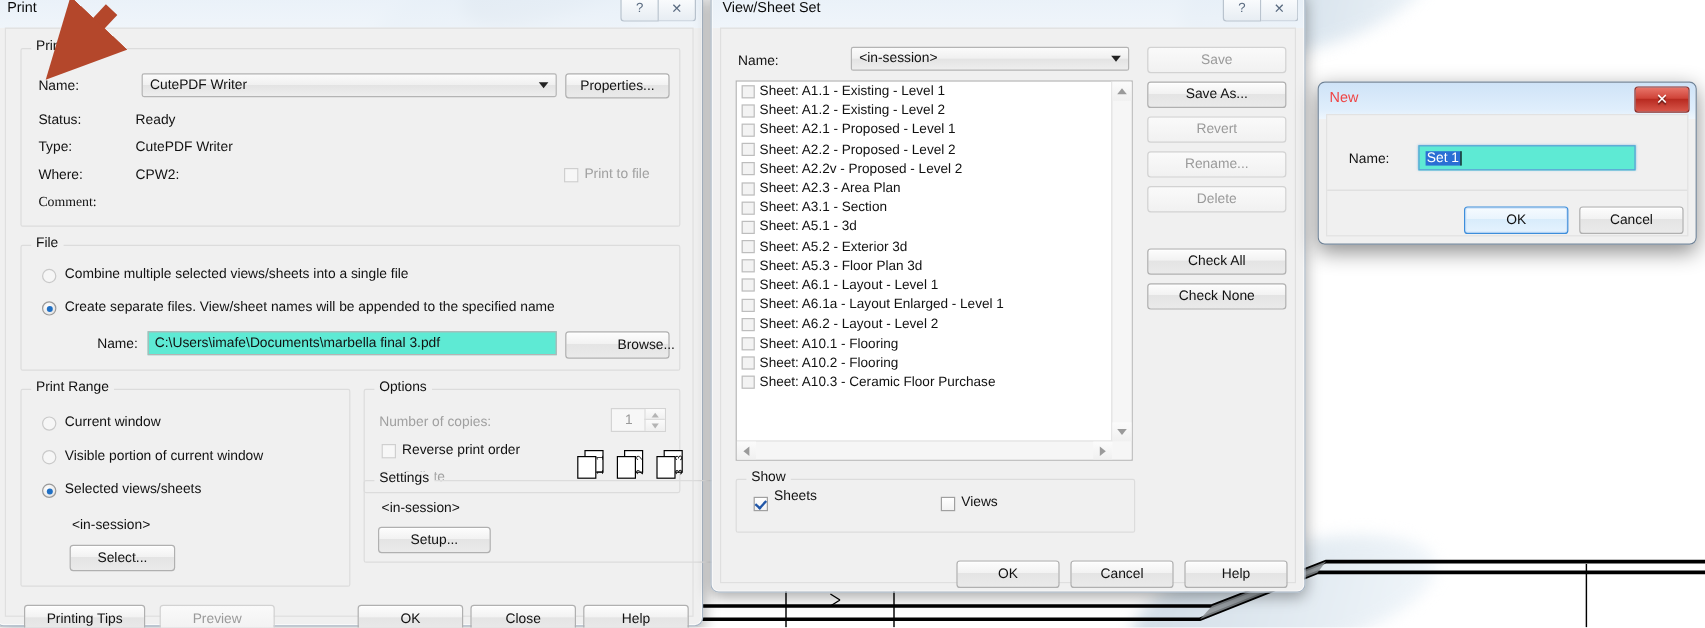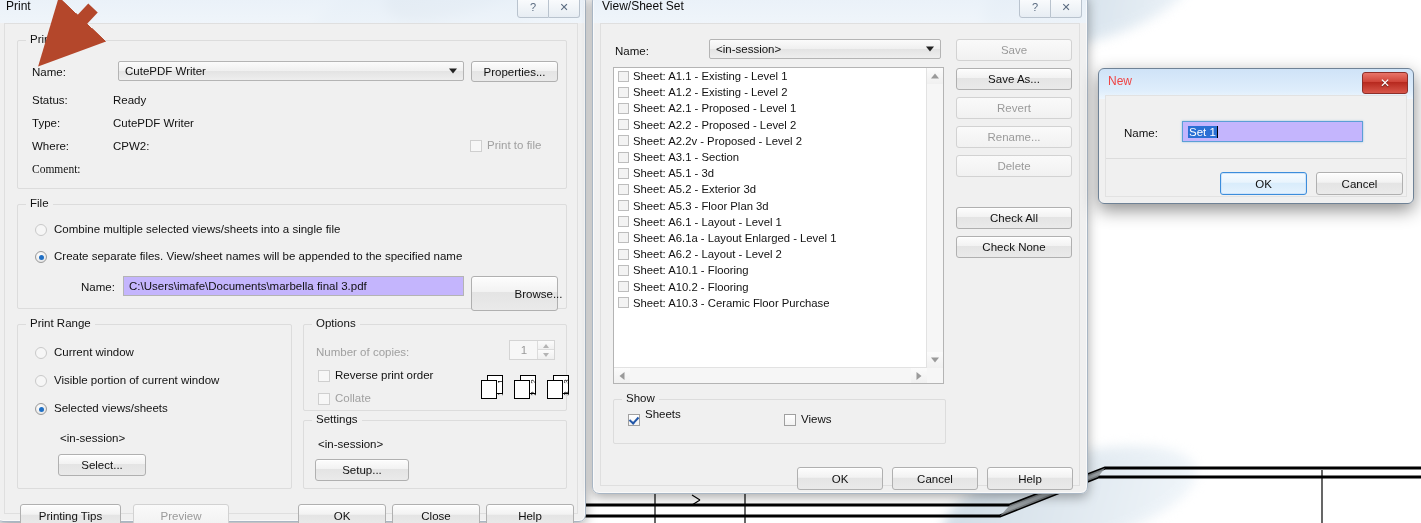--- a/index.html
+++ b/index.html
@@ -64,21 +64,21 @@
     display:flex;align-items:center;
   }
   .combo .val{padding-left:6px;font-size:11.5px;color:#111;white-space:nowrap;overflow:hidden;}
   .combo .arrow{
     position:absolute;right:6px;top:50%;transform:translateY(-50%);
     width:0;height:0;border-left:4px solid transparent;border-right:4px solid transparent;border-top:5px solid #222;
   }
 
   
   .tin{
-    position:absolute;box-sizing:border-box;background:#c4b5fd;border:1px solid #b4b4b4;
+    position:absolute;box-sizing:border-box;background:#5eead4;border:1px solid #b4b4b4;
     display:flex;align-items:center;padding-left:5px;font-size:11.5px;color:#111;
     white-space:nowrap;overflow:hidden;
   }
   .tin.focus{border:1px solid #5c9fd6;box-shadow:0 0 2px rgba(92,159,214,.6);}
   .sel-text{background:#2a6fd4;color:#fff;padding:0 1px;}
   .caret{display:inline-block;width:1px;height:12px;background:#000;margin-left:0px;}
 
   
   .radio{position:absolute;width:12px;height:12px;border-radius:50%;
     background:radial-gradient(circle at 40% 35%,#fff,#e8e8e8 70%);border:1px solid #9a9a9a;box-sizing:border-box;}
@@ -210,21 +210,21 @@
       <span class="group-lbl">File</span>
 
       <div class="radio dim" style="left:17px;top:19px;"></div>
       <span class="lbl" style="left:36px;top:18px;">Combine multiple selected views/sheets into a single file</span>
 
       <div class="radio on" style="left:17px;top:46px;"></div>
       <span class="lbl" style="left:36px;top:45px;">Create separate files. View/sheet names will be appended to the specified name</span>
 
       <span class="lbl" style="left:63px;top:76px;">Name:</span>
       <div class="tin" style="left:105px;top:71px;width:341px;height:20px;">C:\Users\imafe\Documents\marbella final 3.pdf</div>
-      <div class="btn" style="left:453px;top:71px;width:87px;height:35px;padding-left:48px;">Browse...</div>
+      <div class="btn" style="left:453px;top:71px;width:87px;height:23px;padding-left:48px;">Browse...</div>
     </div>
 
     <div class="group" style="left:12px;top:300px;width:273px;height:163px;">
       <span class="group-lbl">Print Range</span>
 
       <div class="radio dim" style="left:17px;top:22px;"></div>
       <span class="lbl" style="left:36px;top:21px;">Current window</span>
 
       <div class="radio dim" style="left:17px;top:50px;"></div>
       <span class="lbl" style="left:36px;top:49px;">Visible portion of current window</span>
@@ -269,21 +269,21 @@
         <span class="nf">2</span>
       </div>
       <div class="pgicon" style="left:243px;top:50px;">
         <div class="back"></div>
           <div class="front"></div>
         <span class="nb">3</span>
         <span class="nf">3</span>
       </div>
     </div>
 
-    <div class="group" style="left:298px;top:396px;width:262px;height:67px;">
+    <div class="group" style="left:298px;top:376px;width:262px;height:67px;padding-left:48px;">
       <span class="group-lbl">Settings</span>
       <span class="lbl" style="left:14px;top:17px;">&lt;in-session&gt;</span>
       <div class="btn" style="left:11px;top:38px;width:94px;height:22px;">Setup...</div>
     </div>
 
     <div class="btn" style="left:15px;top:480px;width:101px;height:23px;">Printing Tips</div>
     <div class="btn disabled" style="left:128px;top:480px;width:96px;height:23px;">Preview</div>
     <div class="btn" style="left:293px;top:480px;width:88px;height:23px;">OK</div>
     <div class="btn" style="left:387px;top:480px;width:88px;height:23px;">Close</div>
     <div class="btn" style="left:481px;top:480px;width:88px;height:23px;">Help</div>
@@ -331,20 +331,24 @@
             <span class="lcb"></span>
             <span class="ltx">Sheet: A2.1 - Proposed - Level 1</span>
           </div>
           <div class="lrow">
             <span class="lcb"></span>
             <span class="ltx">Sheet: A2.2 - Proposed - Level 2</span>
           </div>
           <div class="lrow">
             <span class="lcb"></span>
             <span class="ltx">Sheet: A2.2v - Proposed - Level 2</span>
+          </div>
+          <div class="lrow">
+            <span class="lcb"></span>
+            <span class="ltx">Sheet: A2.3 - Area Plan</span>
           </div>
           <div class="lrow">
             <span class="lcb"></span>
             <span class="ltx">Sheet: A3.1 - Section</span>
           </div>
           <div class="lrow">
             <span class="lcb"></span>
             <span class="ltx">Sheet: A5.1 - 3d</span>
           </div>
           <div class="lrow">

